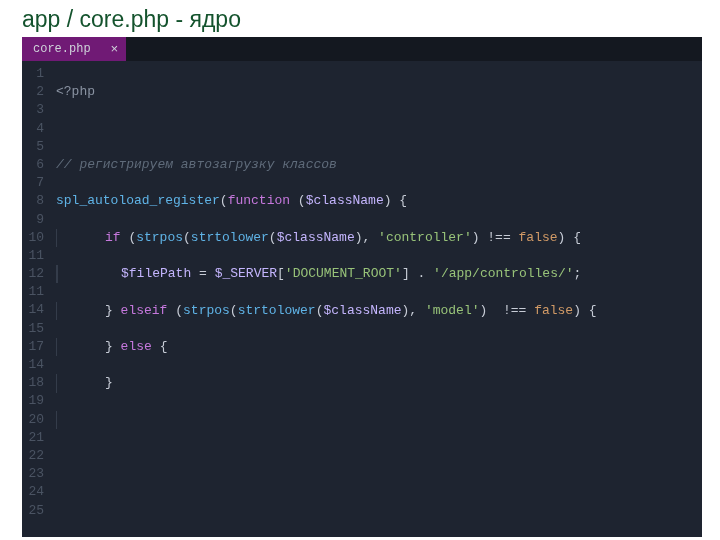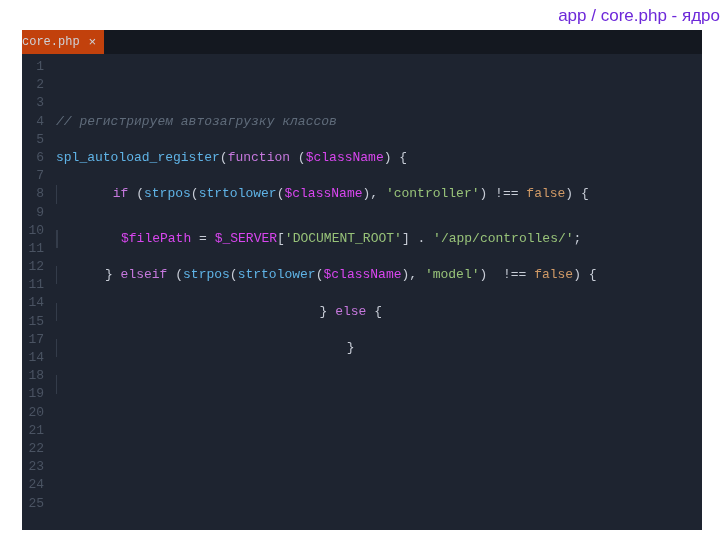--- a/index.html
+++ b/index.html
@@ -4,47 +4,46 @@
 <style>
   * { margin: 0; padding: 0; box-sizing: border-box; }
   body {
     font-family: Arial, sans-serif;
     background: #fff;
     width: 720px;
     height: 540px;
     overflow: hidden;
   }
   .outer-title {
-    font-size: 17px;
-    color: #6d28d9;
+    font-size: 23px;
+    color: #14532d;
     padding: 6px 0 4px 22px;
     font-family: Arial, sans-serif;
-    text-align: right;
   }
   .editor {
     margin: 0 22px 0 22px;
     background: #1e2430;
     width: 680px;
     height: 500px;
     font-family: Consolas, 'Courier New', monospace;
     overflow: hidden;
   }
   .tabbar {
     background: #141820;
     display: flex;
     height: 24px;
   }
   .tab {
-    background: #c2410c;
+    background: #701a75;
     color: #cfd3da;
     font-size: 12px;
-    padding: 4px 8px 4px 0;
+    padding: 4px 8px 4px 11px;
     display: flex;
     align-items: center;
-    gap: 9px;
+    gap: 20px;
   }
   .tab .close {
     color: #cfd3da;
     font-size: 13px;
     line-height: 1;
   }
   .codearea {
     display: flex;
     font-size: 13px;
     line-height: 18.2px;
@@ -58,32 +57,32 @@
   }
   .gutter .ln { height: 18.2px; }
   .code {
     padding: 4px 0 0 6px;
     color: #c7ccd6;
     white-space: pre;
     position: relative;
   }
   .codeline { height: 18.2px; display: block; }
   .codeline.hl { background: rgba(120,130,150,0.10); }
-  .ind1 { padding-left: 48px; text-align: center; }
-  .ind2 { padding-left: 64px; margin-top: 8px; }
+  .ind1 { padding-left: 48px; }
+  .ind2 { padding-left: 64px; }
   .guide { border-left: 1px solid rgba(120,130,150,0.25); }
   .guide2 { box-shadow: inset 32px 0 0 -31px rgba(120,130,150,0.25); }
 
   
   .c-tag    { color: #8a93a2; }
   .c-comm   { color: #5f6b7a; font-style: italic; }
   .c-fn     { color: #5fb3e6; }
   .c-kw     { color: #c678dd; }
   .c-pun    { color: #c7ccd6; }
-  .c-var    { color: #d946ef; }
+  .c-var    { color: #c4b5fd; }
   .c-str    { color: #98c379; }
   .c-const  { color: #d19a66; }
   .c-idx    { color: #98c379; }
 
   .cursor {
     display: inline-block;
     width: 1px; height: 14px;
     background: #c7ccd6;
     vertical-align: -2px;
     margin-left: -1px;
@@ -125,20 +124,21 @@
       <div class="ln">19</div>
       <div class="ln">20</div>
       <div class="ln">21</div>
       <div class="ln">22</div>
       <div class="ln">23</div>
       <div class="ln">24</div>
       <div class="ln">25</div>
     </div>
 
     <div class="code">
+<span class="codeline"><span class="c-tag">&lt;?php</span></span>
 <span class="codeline"></span>
 <span class="codeline"><span class="c-comm">// регистрируем автозагрузку классов</span></span>
 <span class="codeline"><span class="c-fn">spl_autoload_register</span><span class="c-pun">(</span><span class="c-kw">function</span><span class="c-pun"> (</span><span class="c-var">$className</span><span class="c-pun">) {</span></span>
 <span class="codeline ind1 guide"><span class="c-kw">if</span><span class="c-pun"> (</span><span class="c-fn">strpos</span><span class="c-pun">(</span><span class="c-fn">strtolower</span><span class="c-pun">(</span><span class="c-var">$className</span><span class="c-pun">), </span><span class="c-str">'controller'</span><span class="c-pun">) !== </span><span class="c-const">false</span><span class="c-pun">) {</span></span>
 <span class="codeline ind2 guide guide2"><span class="c-var">$filePath</span><span class="c-pun"> = </span><span class="c-var">$_SERVER</span><span class="c-pun">[</span><span class="c-idx">'DOCUMENT_ROOT'</span><span class="c-pun">] . </span><span class="c-str">'/app/controlles/'</span><span class="c-pun">;</span></span>
 <span class="codeline ind1 guide"><span class="c-pun">} </span><span class="c-kw">elseif</span><span class="c-pun"> (</span><span class="c-fn">strpos</span><span class="c-pun">(</span><span class="c-fn">strtolower</span><span class="c-pun">(</span><span class="c-var">$className</span><span class="c-pun">), </span><span class="c-str">'model'</span><span class="c-pun">)  !== </span><span class="c-const">false</span><span class="c-pun">) {</span></span>
 <span class="codeline ind1 guide"><span class="c-pun">} </span><span class="c-kw">else</span><span class="c-pun"> {</span></span>
 <span class="codeline ind1 guide"><span class="c-pun">}</span></span>
 <span class="codeline ind1 guide"></span>
 

